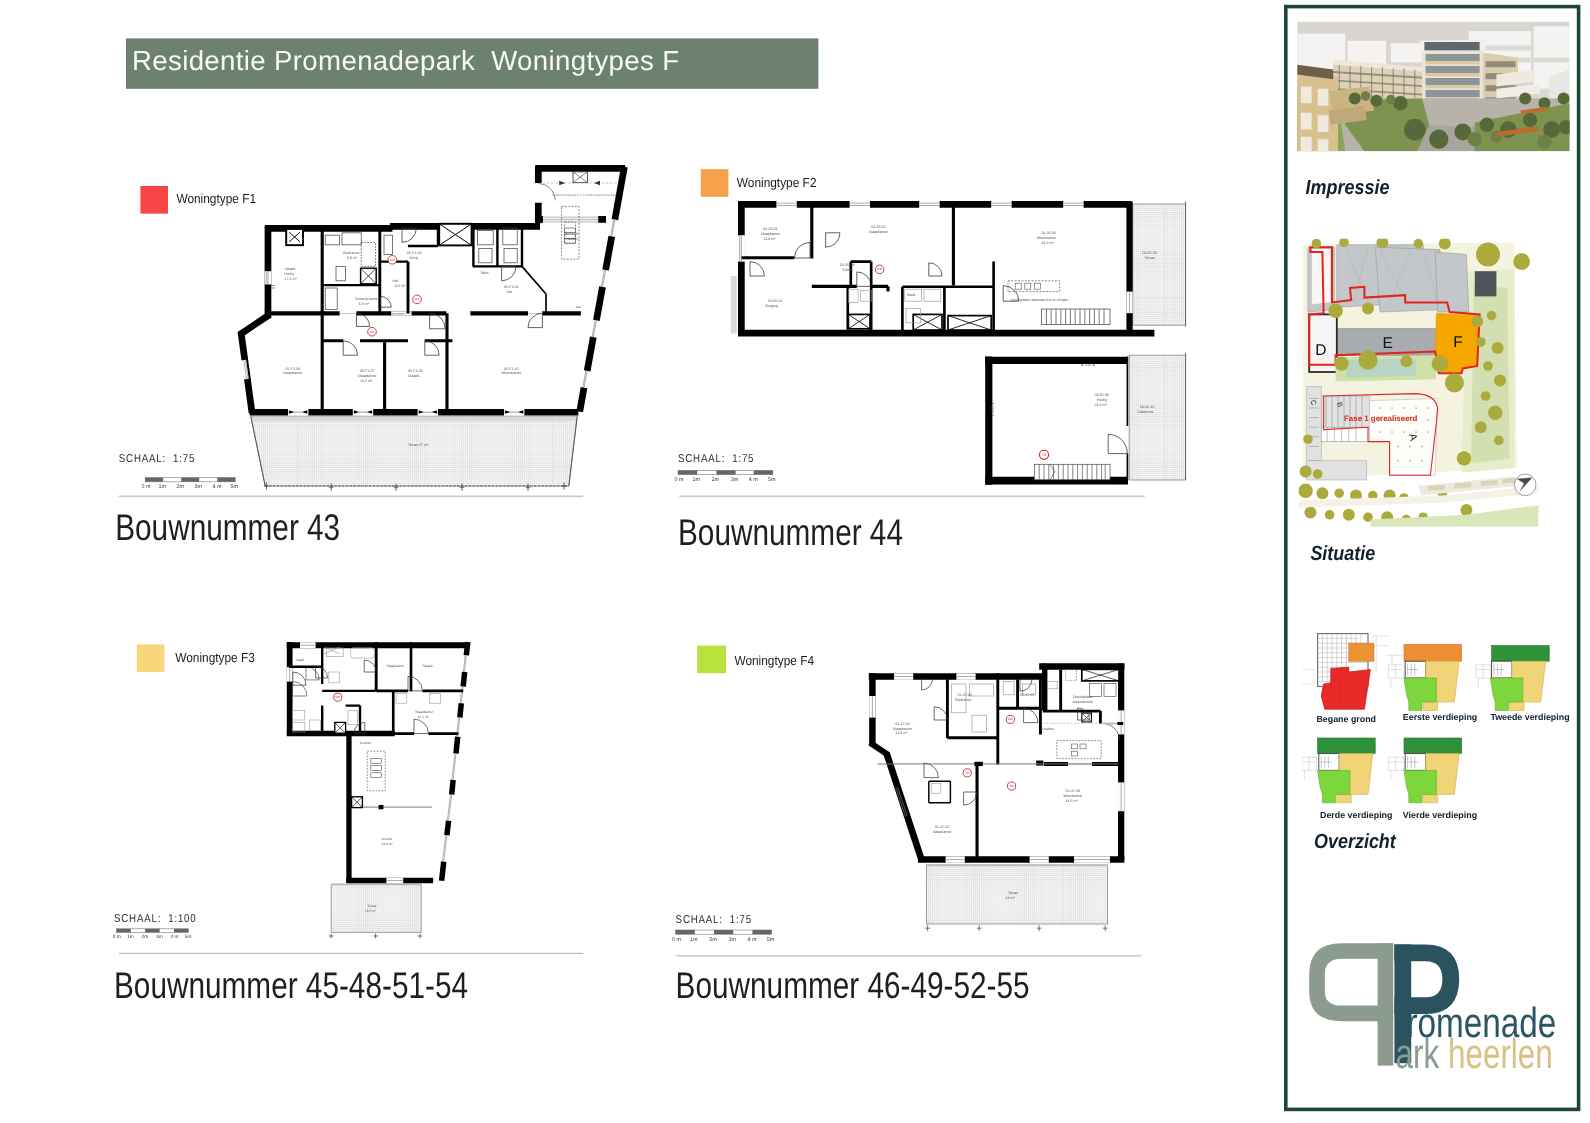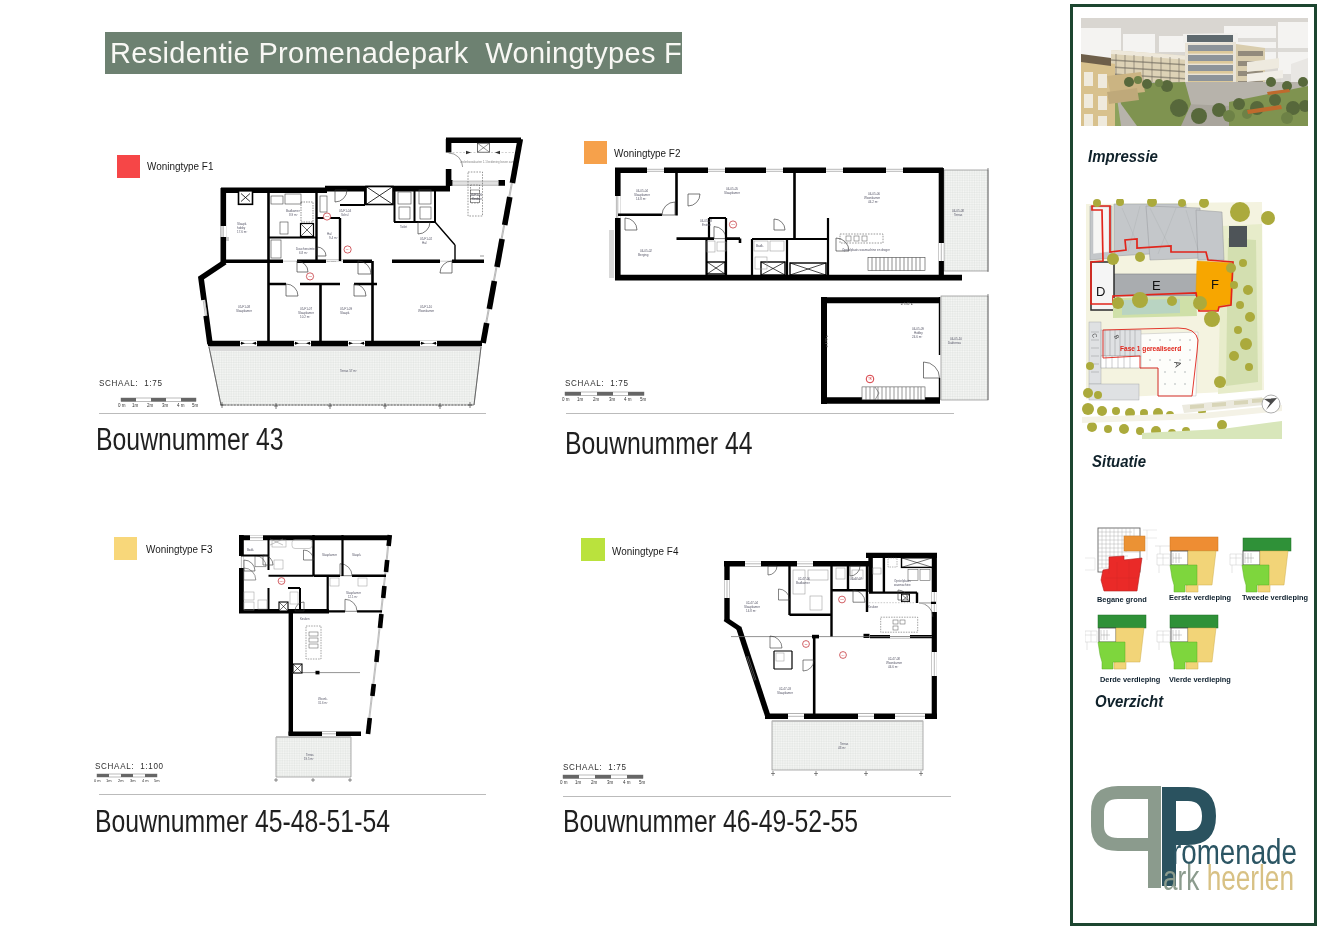--- a/index.html
+++ b/index.html
@@ -10,21 +10,21 @@
   .schaal{font-size:9.5px;color:#2e2e2e;letter-spacing:0.8px;transform:scaleX(0.85);transform-origin:0 0;white-space:nowrap;}
   .divider{height:1px;background:#bbbbbb;}
   .legendtxt{font-size:11px;color:#1a1a1a;transform:scaleX(0.9);transform-origin:0 0;white-space:nowrap;}
   .itlabel{font-style:italic;font-weight:bold;color:#10222b;font-size:17px;transform:scaleX(0.88);transform-origin:0 0;white-space:nowrap;}
 </style>
 </head>
 <body>
 
 <div class="abs" style="left:105px;top:32px;width:577px;height:42px;background:#6d8171;"></div>
 
-<div class="abs" style="left:110px;top:37px;font-size:29px;color:#f8f8f4;letter-spacing:0.3px;">Residentie Promenadepark&nbsp; Woningtypes F</div>
+<div class="abs" style="left:110px;top:37px;font-size:23px;color:#f8f8f4;letter-spacing:0.3px;">Residentie Promenadepark&nbsp; Woningtypes F</div>
 
 <div class="abs" style="left:117px;top:155px;width:23px;height:23px;background:#f64647;"></div>
 
 <div class="abs legendtxt" style="left:147px;top:160px;">Woningtype F1</div>
 
 <div class="abs" style="left:584px;top:141px;width:23px;height:23px;background:#f6a14b;"></div>
 
 <div class="abs legendtxt" style="left:614px;top:147px;">Woningtype F2</div>
 
 <div class="abs" style="left:114px;top:537px;width:23px;height:23px;background:#f8d77a;"></div>

